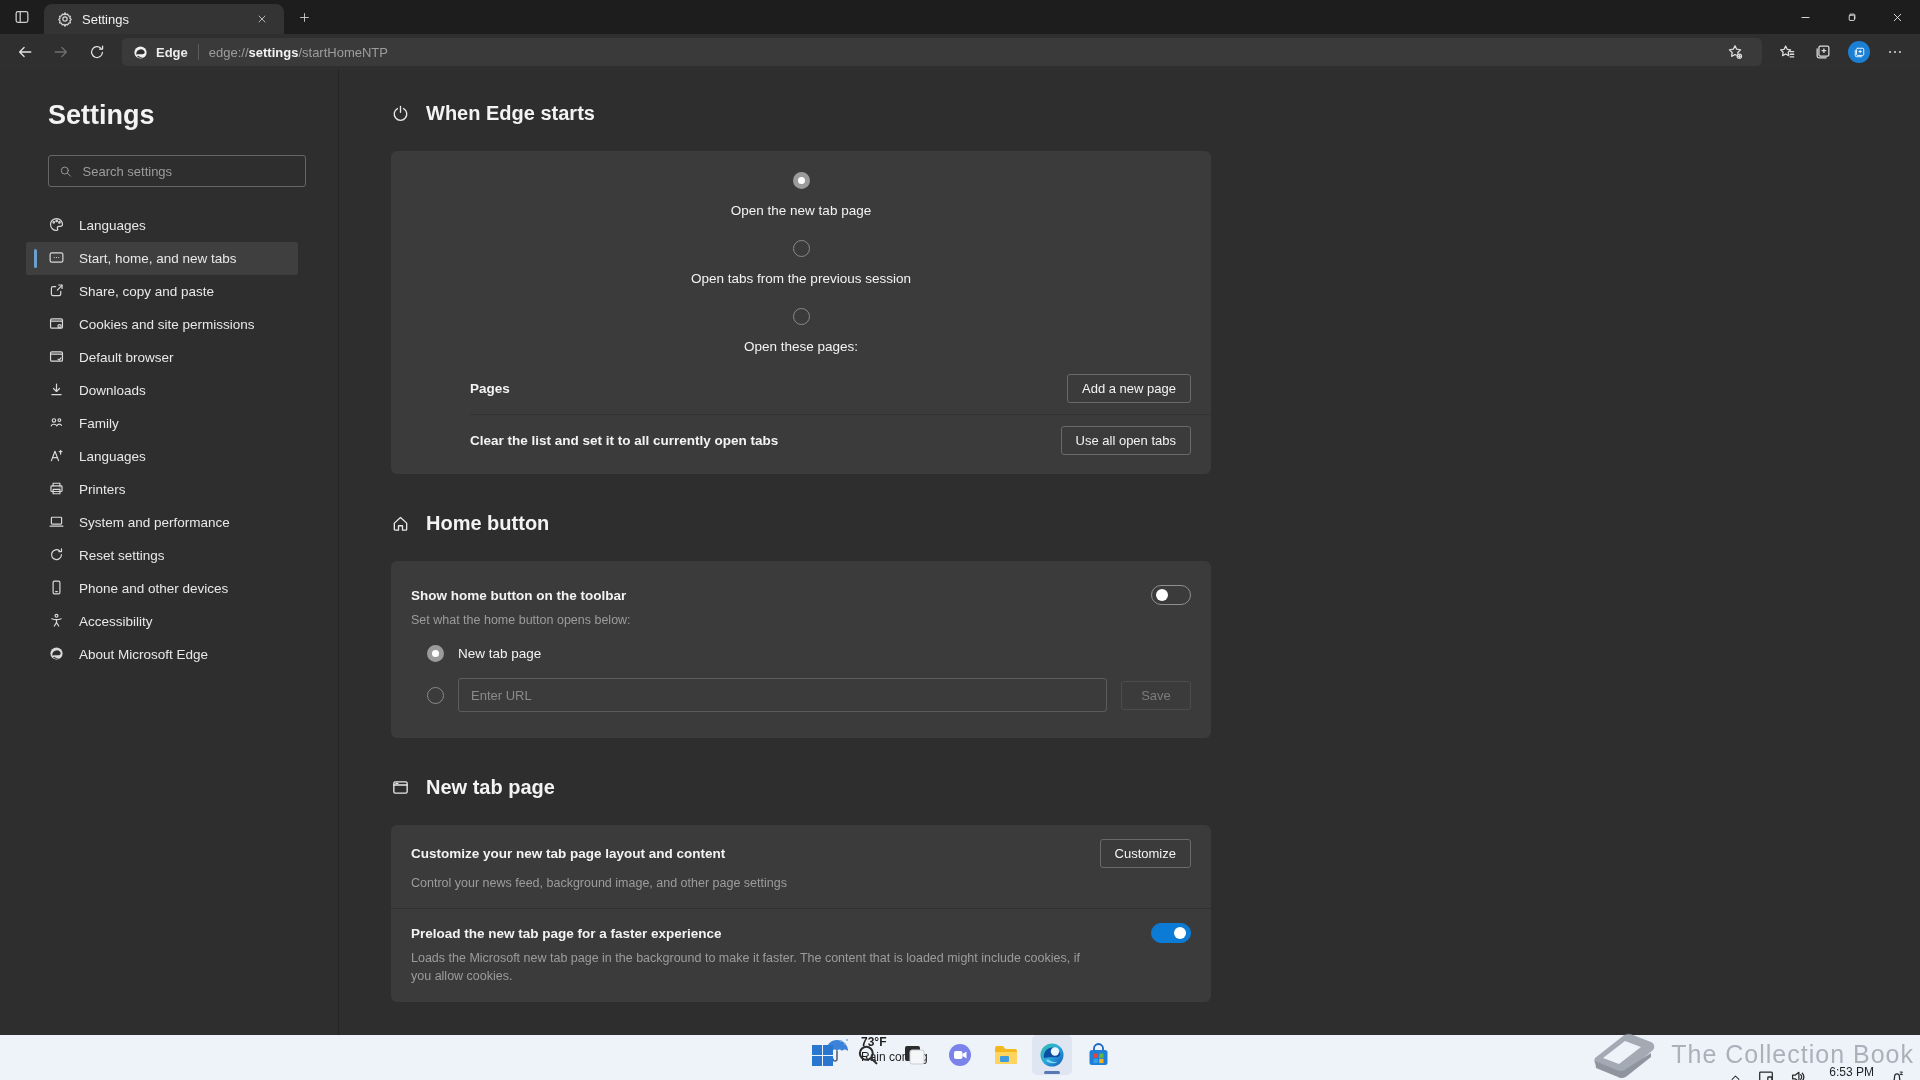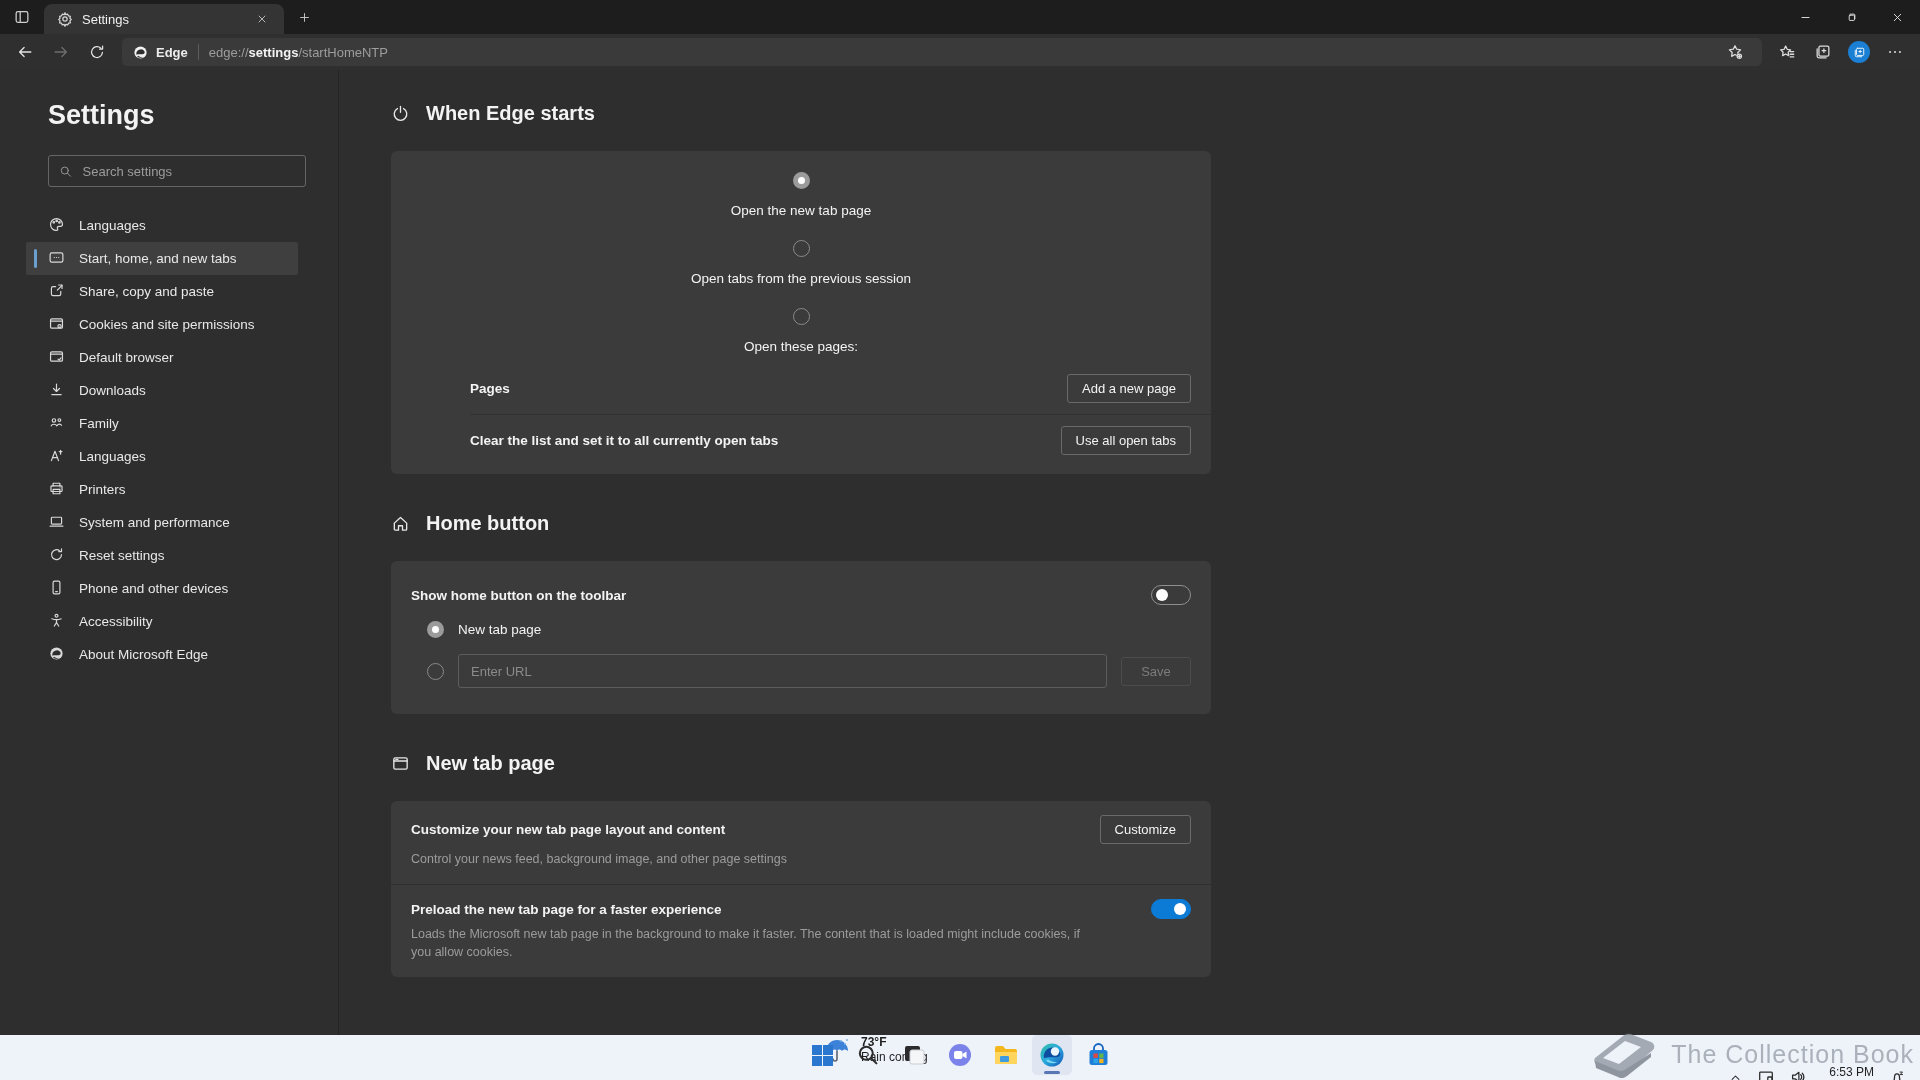--- a/index.html
+++ b/index.html
@@ -509,20 +509,21 @@
         <span>Home button</span>
       </div>
       <div class="card">
         <div class="row2">
           <div class="row-top">
             <span class="lbl">Show home button on the toolbar</span>
             <span class="toggle">
                 <span class="knob"></span>
               </span>
           </div>
+          <div class="sublbl">Set what the home button opens below:</div>
           <div class="radio-line" style="padding-left:16px">
             <span class="radio checked"></span>
             <span>New tab page</span>
           </div>
           <div class="radio-line" style="padding-left:16px">
             <span class="radio"></span>
             <input class="url-input" disabled="" placeholder="Enter URL" style="">
             <button class="btn disabled">Save</button>
           </div>
         </div>

